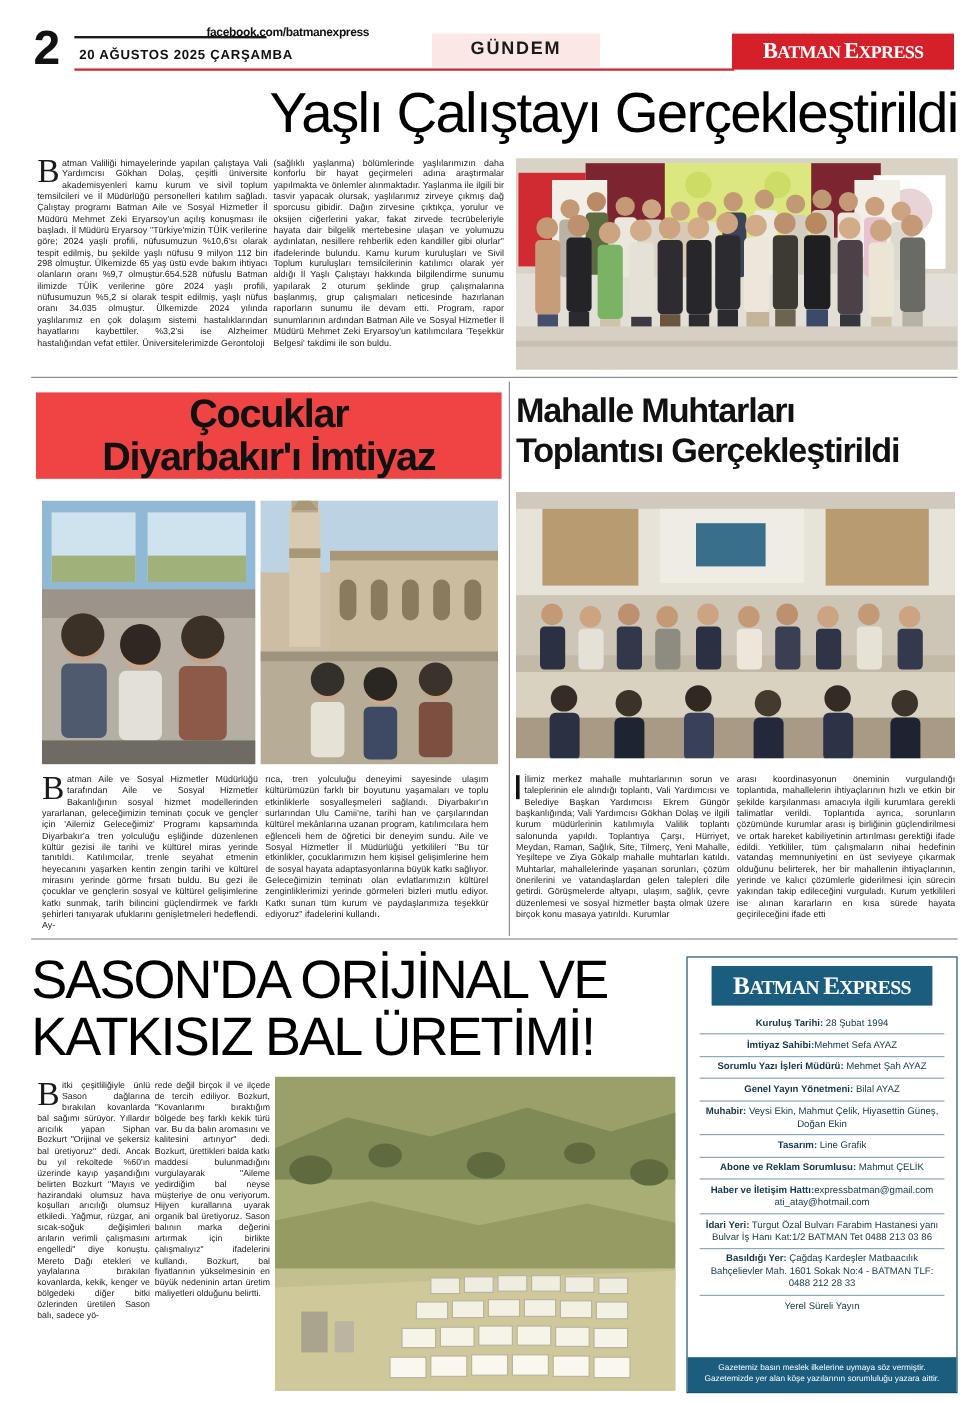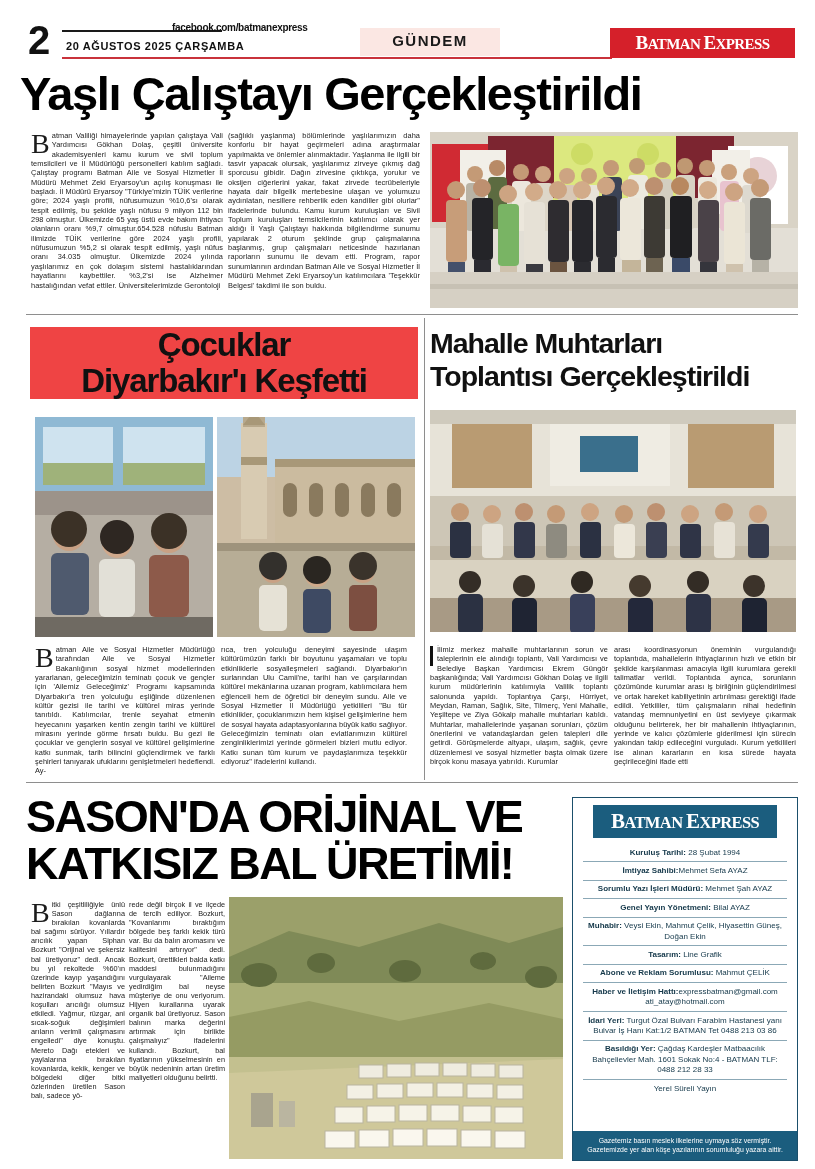--- a/index.html
+++ b/index.html
@@ -47,22 +47,22 @@
   .logo-top span {
     font-size:19px; font-weight:bold; letter-spacing:-0.6px;
     font-family:"Liberation Serif", serif;
     white-space:nowrap;
   }
   .logo-top span .sm { font-size:15px; }
 
   
   .lead-headline {
     position:absolute; left:20px; top:68px; width:778px;
-    font-size:47px; font-weight:bold; line-height:52px;
-    letter-spacing:-1.4px; text-align:left; color:#000;
+    font-size:47px; font-weight:normal; line-height:52px;
+    letter-spacing:-1.4px; text-align:right; color:#000;
   }
 
   
   .a1-col1 { position:absolute; left:31px; top:131px; width:192px; }
   .a1-col2 { position:absolute; left:228px; top:131px; width:192px; }
   .a1-photo {
     position:absolute; left:430px; top:132px; width:368px; height:176px;
     overflow:hidden; background:#cfcdc8;
   }
 
@@ -105,21 +105,21 @@
   .p-meet   { left:430px; top:410px; width:366px; height:222px; }
 
   .m-col1 { position:absolute; left:35px;  top:645px; width:180px; }
   .m-col2 { position:absolute; left:221px; top:645px; width:186px; }
   .m-col3 { position:absolute; left:430px; top:645px; width:178px; }
   .m-col4 { position:absolute; left:614px; top:645px; width:182px; }
 
   
   .bt-headline {
     position:absolute; left:26px; top:793px; width:538px;
-    font-size:45px; font-weight:bold; line-height:47px;
+    font-size:45px; font-weight:normal; line-height:47px;
     letter-spacing:-1.6px; color:#000;
   }
   .b-col1 { position:absolute; left:31px;  top:900px; width:94px; }
   .b-col2 { position:absolute; left:129px; top:900px; width:96px; }
   .p-honey { left:229px; top:897px; width:334px; height:262px; }
 
   .body-sm { font-size:7.3px; line-height:9.1px; text-align:justify; color:#1b1b1b; }
 
   
   .kunye {
@@ -320,21 +320,21 @@
       <rect x="0" y="152" width="368" height="5" fill="#c7c1b4"></rect>
     </svg>
   </div>
 
   <div class="mid-rule-top"></div>
   <div class="mid-divider-v"></div>
   <div class="mid-rule-bot"></div>
 
   <div class="hl-left">
     <div>Çocuklar</div>
-    <div>Diyarbakır'ı Keşfetti</div>
+    <div>Diyarbakır'ı İmtiyaz</div>
   </div>
 
   <div class="hl-right">
     <div>Mahalle Muhtarları</div>
     <div>Toplantısı Gerçekleştirildi</div>
   </div>
 
   <div class="photo p-train">
     <svg viewBox="0 0 178 220" preserveAspectRatio="none">
       <rect width="178" height="220" fill="#c9c4bb"></rect>

